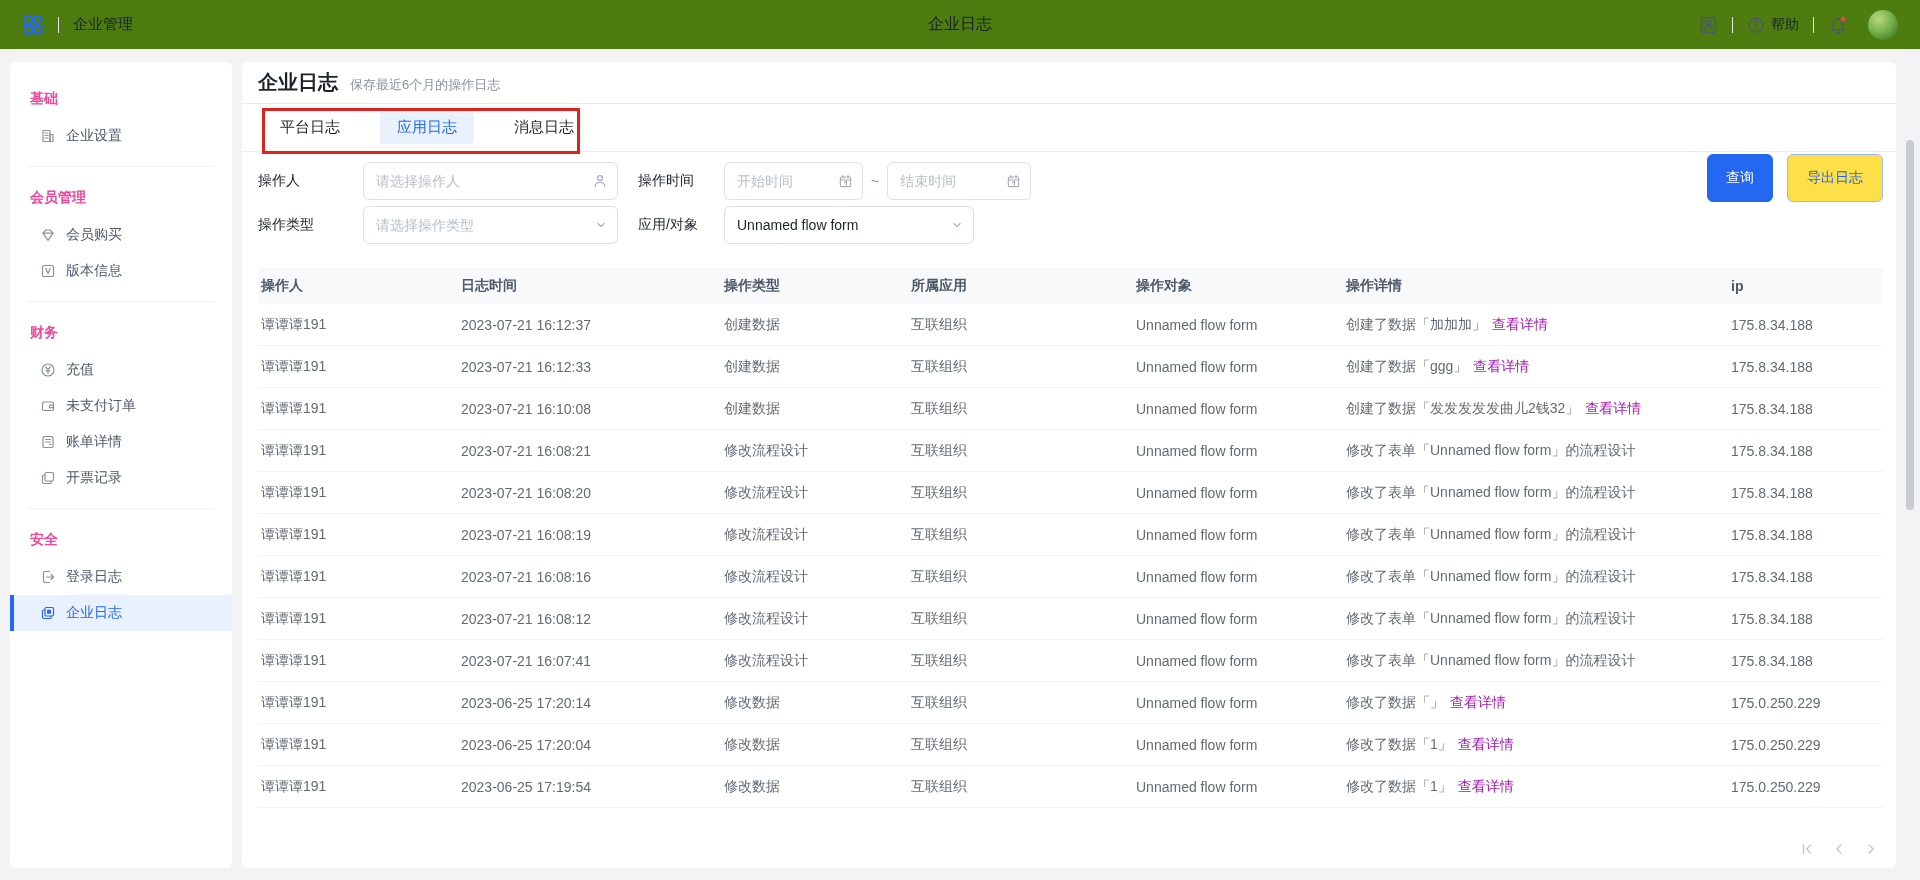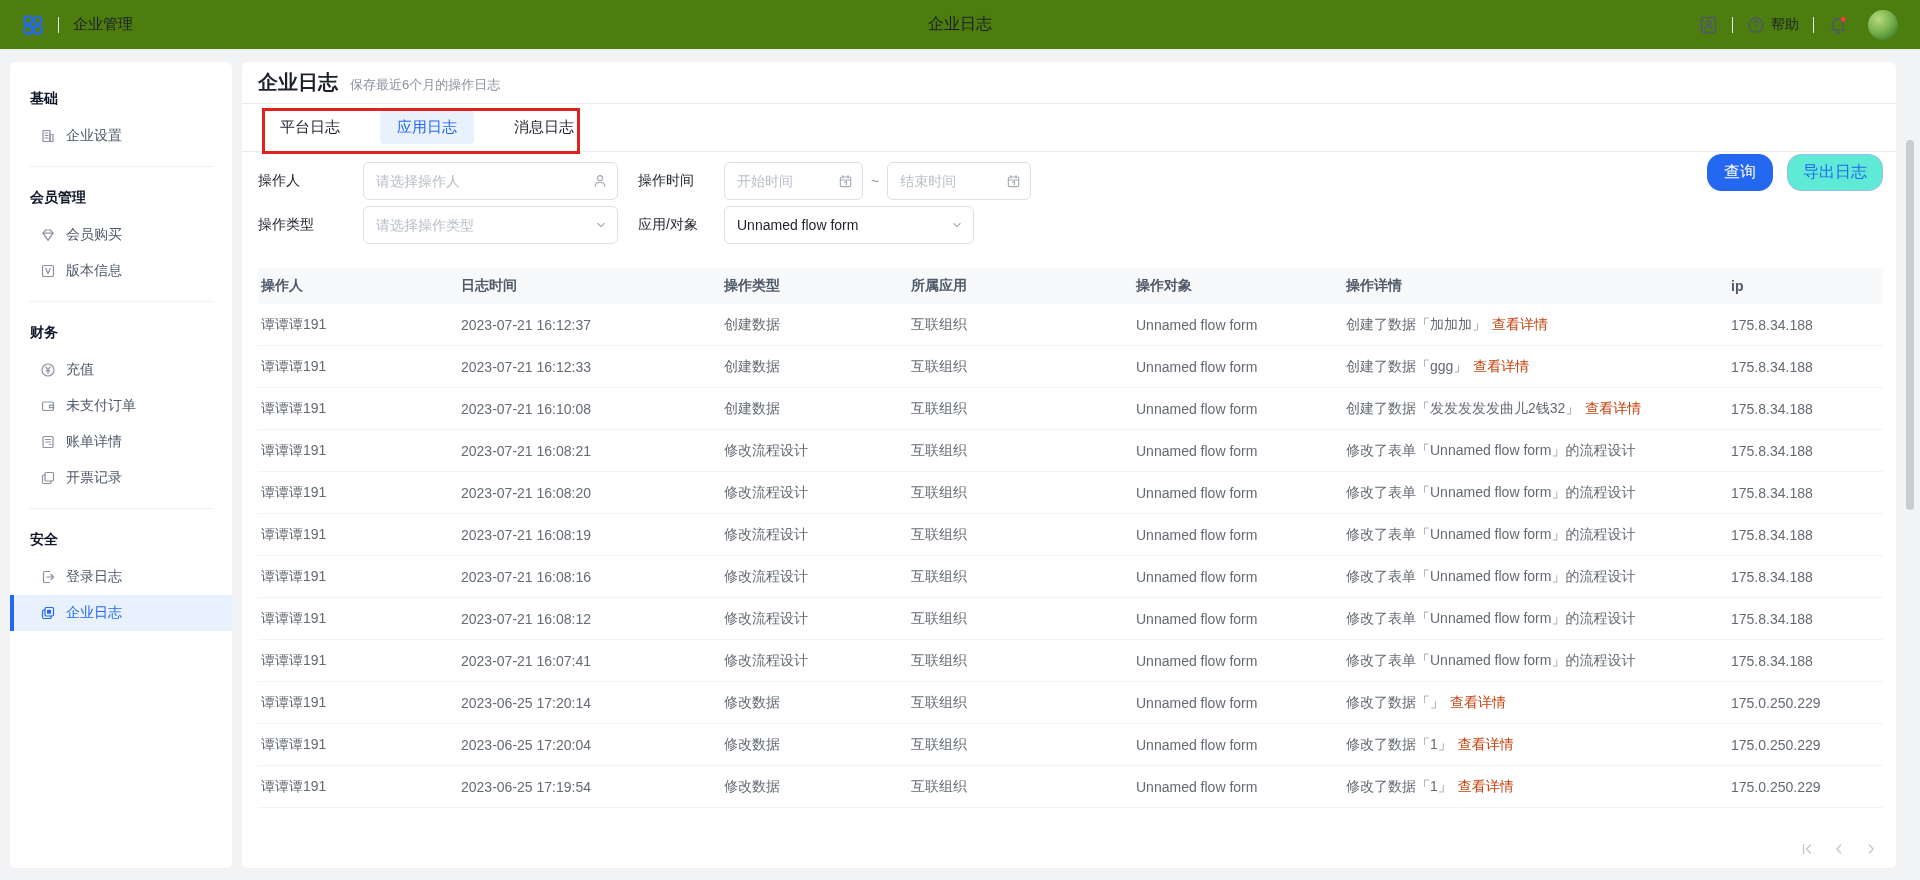--- a/index.html
+++ b/index.html
@@ -19,21 +19,21 @@
   .app-title { font-size:15px; color:#1d2129; }
   .tb-center { position:absolute; left:50%; transform:translateX(-50%); font-size:16px; color:#1d2129; }
   .tb-icon { color:#4e5969; display:flex; align-items:center; cursor:pointer; }
   .help-wrap { display:flex; align-items:center; gap:6px; color:#1d2129; cursor:pointer; }
   .bell-wrap { position:relative; }
   .avatar { width:30px; height:30px; border-radius:50%; margin-left:20px;
     background:radial-gradient(circle at 35% 30%, #b8d97e 0%, #7ab34e 45%, #4e8a33 75%, #3c6f27 100%); }
   
   .sidebar { position:absolute; left:10px; top:62px; width:222px; height:806px;
     background:#fff; border-radius:6px; padding-top:18px; overflow:hidden; }
-  .sb-heading { font-weight:700; font-size:14px; color:#0f172a; padding:10px 0 10px 20px; }
+  .sb-heading { font-weight:700; font-size:14px; color:#ec4899; padding:10px 0 10px 20px; }
   .sb-item { position:relative; height:36px; display:flex; align-items:center; gap:10px;
     padding-left:30px; color:#4e5969; cursor:pointer; }
   .sb-item .sb-icon { color:#8a919f; display:flex; align-items:center; }
   .sb-item.active { background:#e8f1fd; color:#2468f2; }
   .sb-item.active .sb-icon { color:#2468f2; }
   .sb-item.active::before { content:""; position:absolute; left:0; top:0; bottom:0; width:4px; background:#2468f2; }
   .sb-divider { height:1px; background:#f0f1f3; margin:12px 18px; }
   
   .main-card { position:absolute; left:242px; top:62px; width:1654px; height:806px;
     background:#fff; border-radius:6px; }
@@ -56,33 +56,33 @@
     font-family:"Liberation Sans","DejaVu Sans",sans-serif; }
   .f-field input::placeholder { color:#b9bfc8; }
   .f-suffix { position:absolute; right:10px; color:#a5abb5; display:flex; align-items:center; }
   .w-operator { width:255px; margin-left:16px; }
   .w-date { width:139px;border-radius:12px; }
   .w-date2 { width:144px; }
   .w-select { width:255px; margin-left:16px; }
   .w-app { width:250px; }
   .range-sep { margin:0 8px; color:#86909c; }
   .filter-actions { position:absolute; top:2px; right:13px; display:flex; gap:14px; }
-  .btn { height:37px; border-radius:14px; font-size:16px; cursor:pointer; display:flex; align-items:center; justify-content:center;
+  .btn { height:48px; border-radius:6px; font-size:14px; cursor:pointer; display:flex; align-items:center; justify-content:center;
     font-family:"Liberation Sans","DejaVu Sans",sans-serif; }
   .btn-primary { width:66px; background:#2468f2; color:#fff; border:1px solid #2468f2; }
-  .btn-outline { width:96px; background:#5eead4; color:#2468f2; border:1px solid #9db9f5; }
+  .btn-outline { width:96px; background:#fde047; color:#2468f2; border:1px solid #9db9f5; }
   
   .log-table { margin:24px 13px 0 16px; }
   .t-row { display:flex; align-items:center; }
   .t-head { background:#f8f9fb; height:36px; }
   .t-head .t-cell { color:#4e5969; font-weight:700; }
   .t-body .t-row { height:42px; border-bottom:1px solid #f2f3f5; }
   .t-cell { font-size:14px; color:#646a73; padding:0 8px 0 3px; white-space:nowrap; overflow:hidden; }
   .c1{width:200px}.c2{width:263px}.c3{width:187px}.c4{width:225px}.c5{width:210px}.c6{width:385px}.c7{width:152px}
-  .detail-link { color:#c2410c; text-decoration:none; margin-left:6px; cursor:pointer; }
+  .detail-link { color:#a21caf; text-decoration:none; margin-left:6px; cursor:pointer; }
   
   .pagination { position:absolute; right:18px; bottom:12px; display:flex; align-items:center; gap:18px; }
   .pg-btn { color:#c2c6cc; display:flex; align-items:center; cursor:pointer; }
   
   .scrollbar-thumb { position:absolute; right:6px; top:140px; width:8px; height:370px;
     background:#c9ccd2; border-radius:4px; z-index:9; }
 </style>
 </head>
 <body>
 

